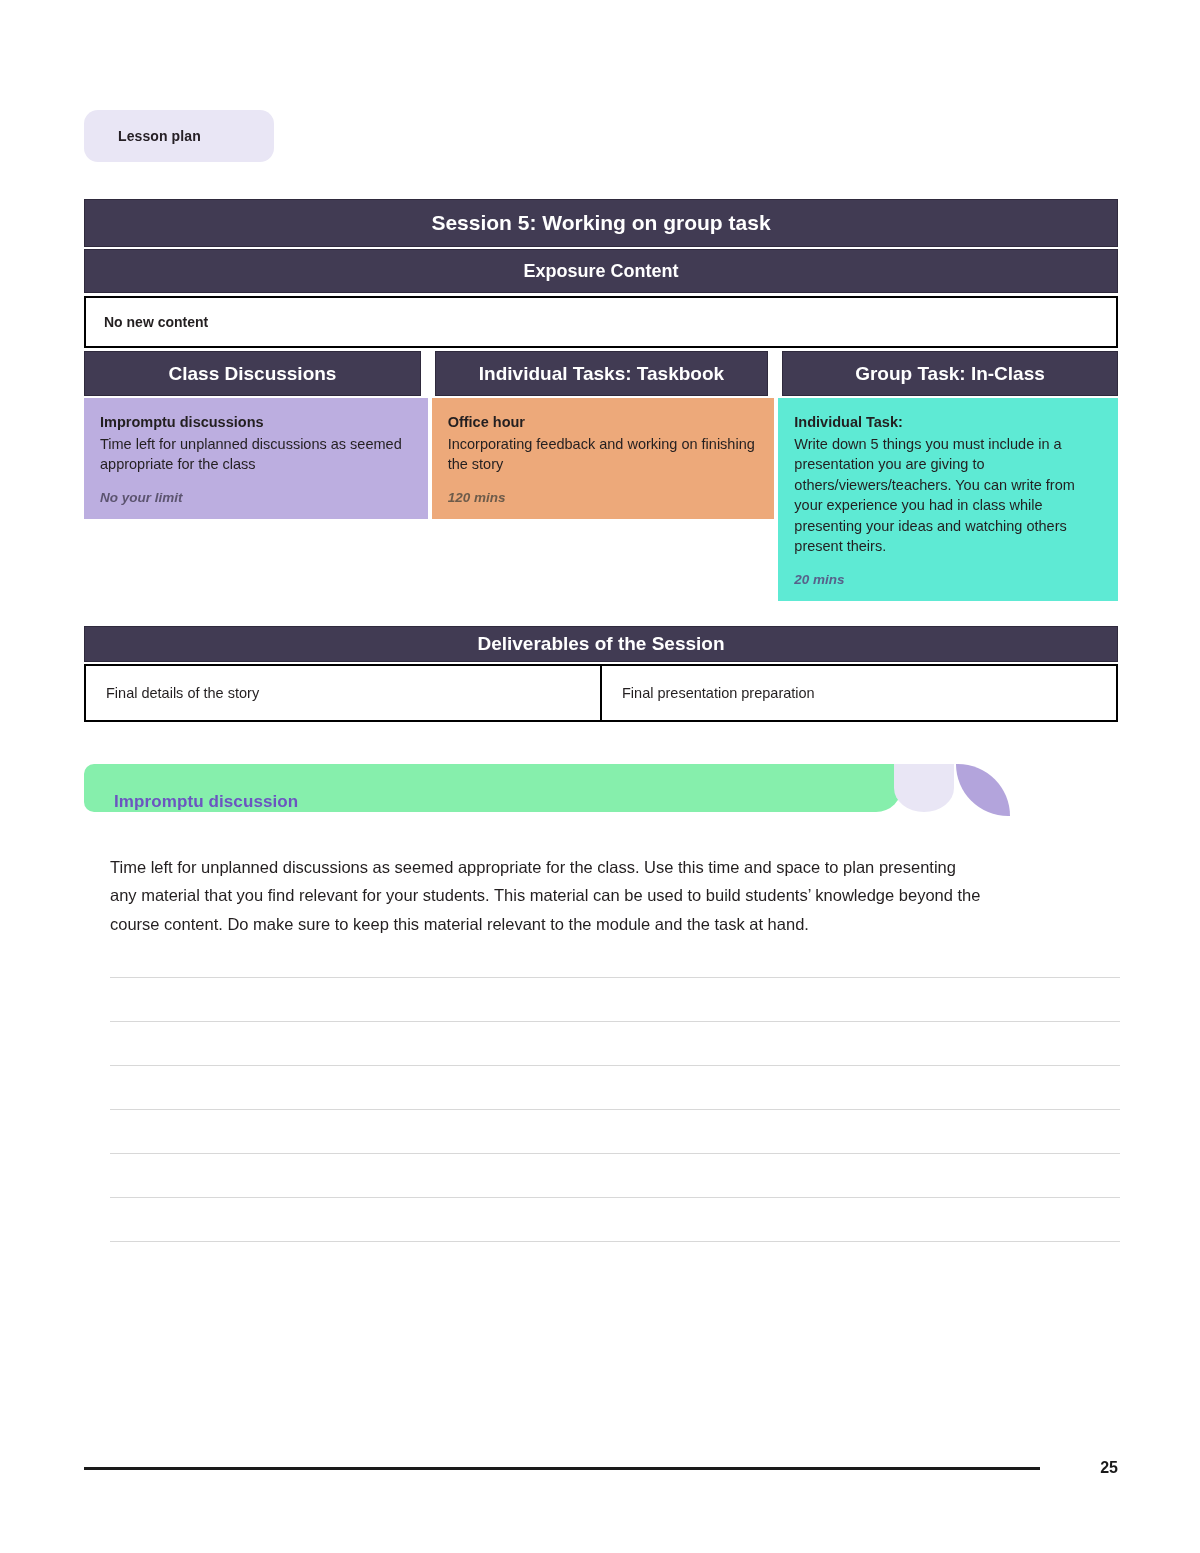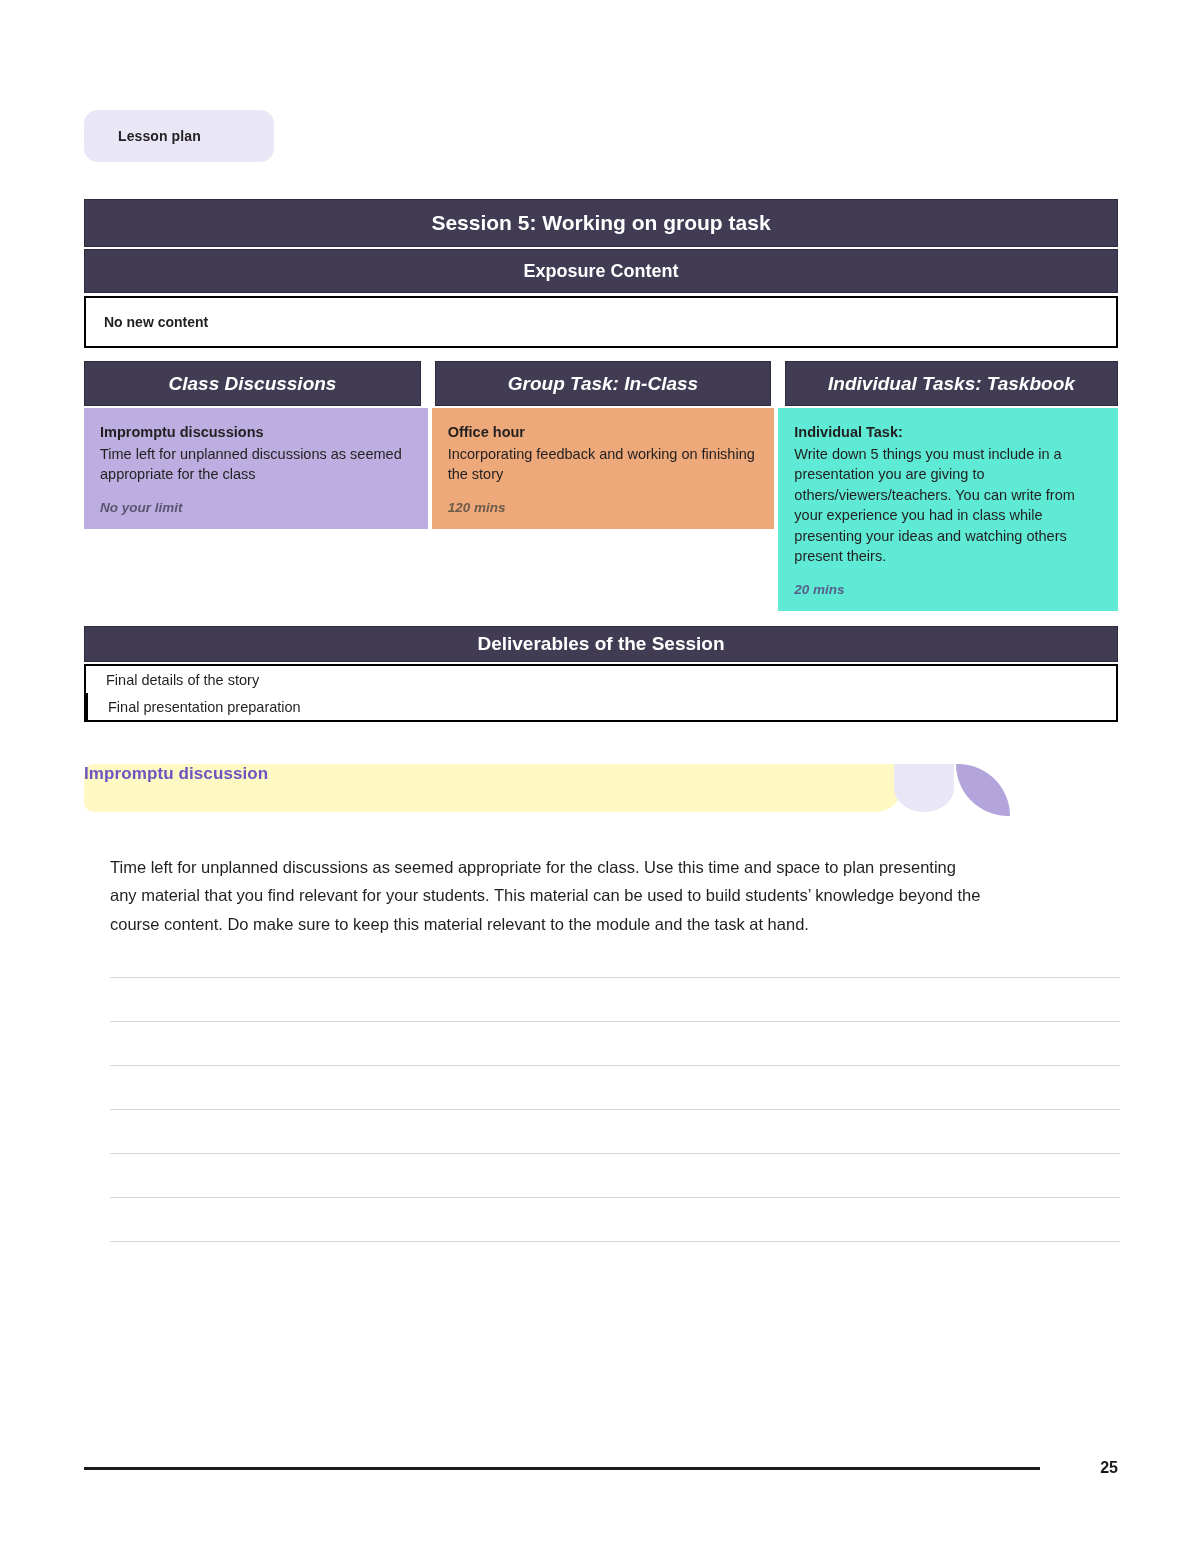--- a/index.html
+++ b/index.html
@@ -73,24 +73,23 @@
     display: flex;
     align-items: center;
     padding-left: 18px;
     font-size: 14px;
     font-weight: bold;
     color: #231f20;
   }
 
   
   .col-head-row {
-    margin-top: 13px;
+    margin-top: 3px;
     display: flex;
     gap: 14px;
-    font-style: italic;
   }
   .col-head {
     height: 45px;
     font-size: 19px;
   }
   .col-head.c1 { width: 345px; }
   .col-head.c2 { width: 344px; }
   .col-head.c3 { width: 341px; }
 
   
@@ -133,21 +132,20 @@
     font-size: 19px;
   }
   .deliv-body {
     position: absolute;
     left: 0;
     top: 465px;
     width: 1034px;
     height: 58px;
     border: 2px solid #000000;
     display: flex;
-    flex-direction: column;
   }
   .deliv-cell {
     flex: 1;
     display: flex;
     align-items: center;
     padding-left: 20px;
     font-size: 14.5px;
     color: #231f20;
   }
   .deliv-cell + .deliv-cell { border-left: 2px solid #000000; }
@@ -158,24 +156,25 @@
     left: 84px;
     top: 764px;
     width: 1034px;
     height: 52px;
   }
   .banner {
     position: absolute;
     left: 0; top: 0;
     width: 818px;
     height: 48px;
-    background: #fef9c3;
+    background: #86efac;
     border-radius: 10px 0 26px 10px;
     display: flex;
-    align-items: flex-start;
+    align-items: flex-end;
+    padding-left: 30px;
   }
   .banner-title {
     font-size: 17px;
     font-weight: bold;
     color: #6B55C0;
     letter-spacing: 0.1px;
   }
   .banner-scallop {
     position: absolute;
     left: 810px;
@@ -250,25 +249,25 @@
     </div>
 
     <div class="exposure-body">
       <span>No new content</span>
     </div>
 
     <div class="col-head-row">
       <div class="dark-bar col-head c1">
         <span>Class Discussions</span>
       </div>
+      <div class="dark-bar col-head c3">
+        <span>Individual Tasks: Taskbook</span>
+      </div>
       <div class="dark-bar col-head c2">
         <span>Group Task: In-Class</span>
-      </div>
-      <div class="dark-bar col-head c3">
-        <span>Individual Tasks: Taskbook</span>
       </div>
     </div>
 
     <div class="cells-row">
       <div class="cell purple">
         <span class="cell-title">Impromptu discussions</span>
         <span class="cell-desc">Time left for unplanned discussions as seemed appropriate for the class</span>
         <span class="cell-time">No your limit</span>
       </div>
       <div class="cell orange">

